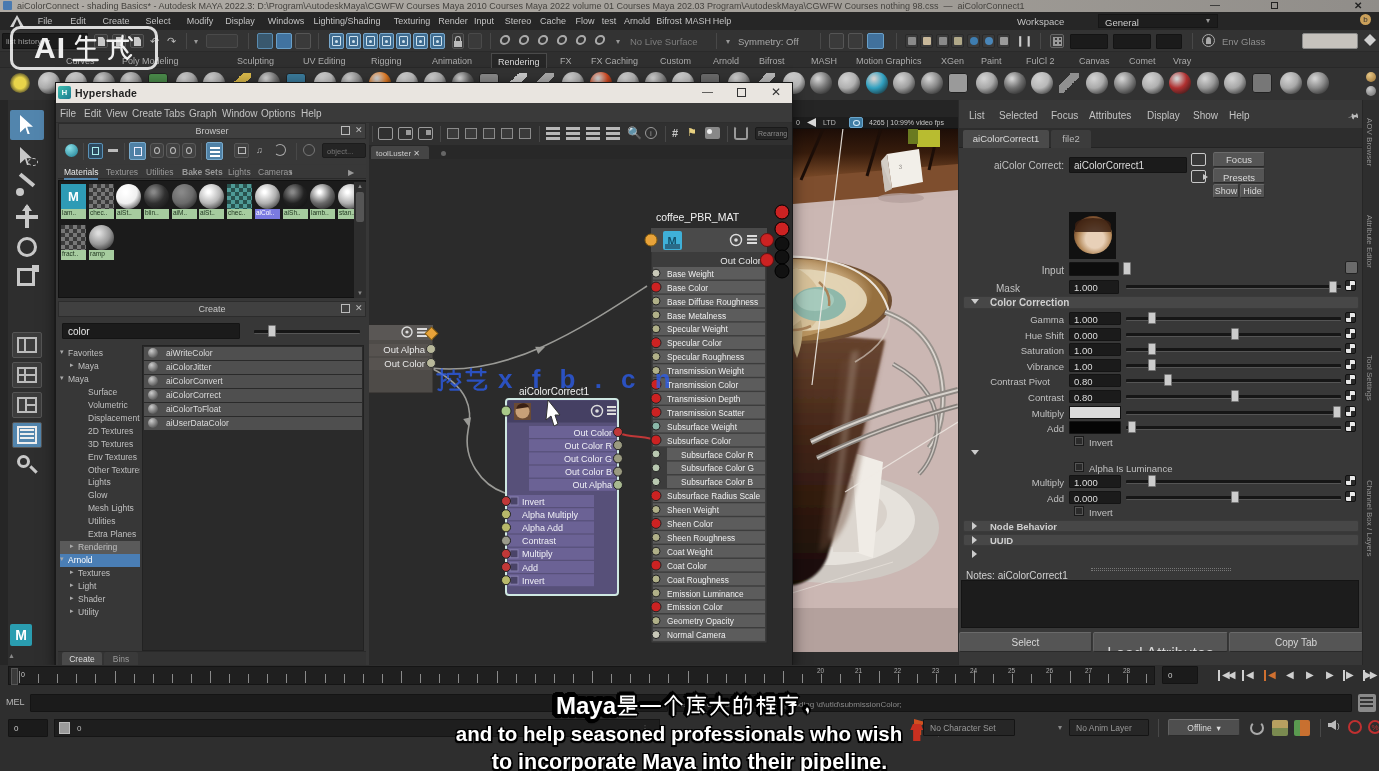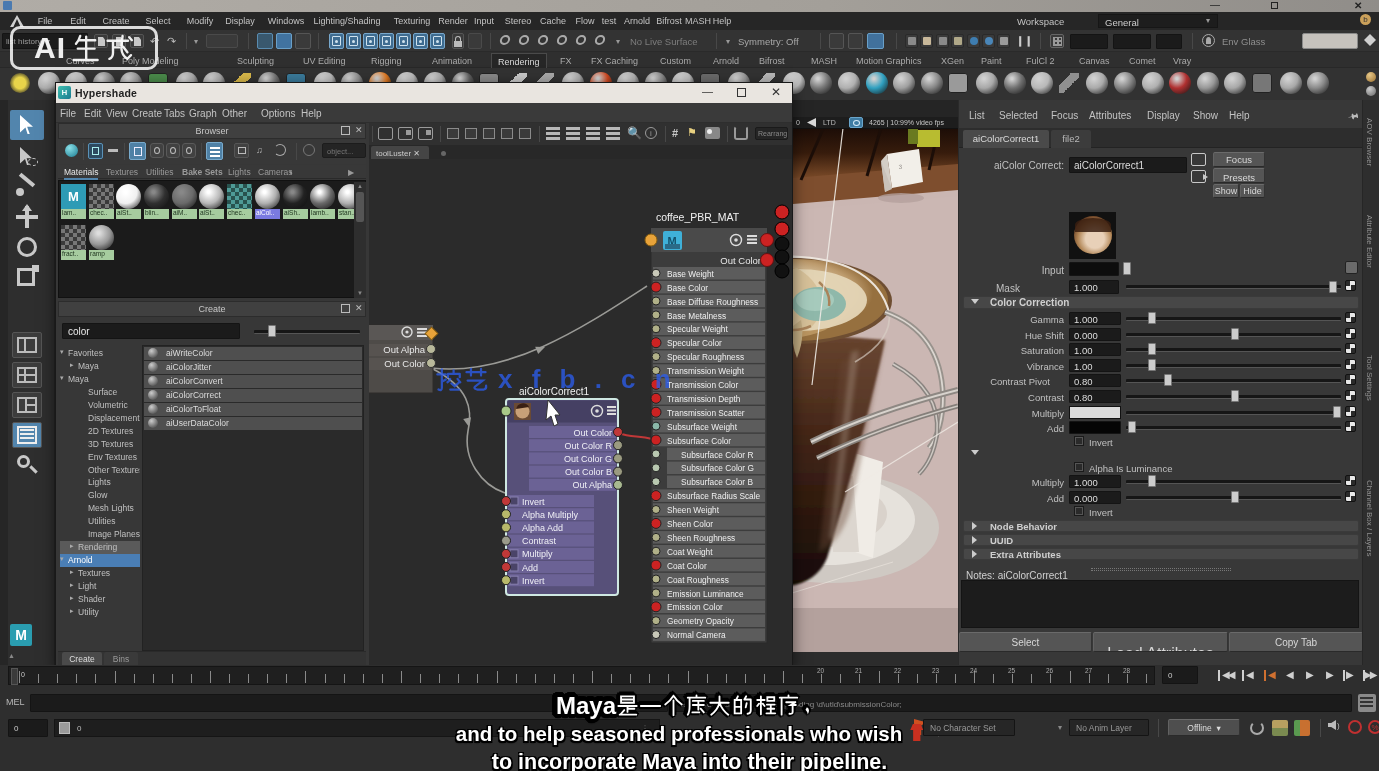--- a/index.html
+++ b/index.html
@@ -10,20 +10,21 @@
 .chk{position:absolute;width:10px;height:10px;background:#2a2a2a;border:1px solid #1a1a1a;box-shadow:inset 0 0 0 1px #555;}
 .sld{position:absolute;height:4px;background:#161616;border-bottom:1px solid #555;border-radius:1px;}
 .hndl{position:absolute;width:8px;height:12px;background:#ccc;border:1px solid #777;border-radius:1px;}
 .map{position:absolute;width:11px;height:11px;background:conic-gradient(#e8e8e8 0 25%,#2a2a2a 0 50%,#e8e8e8 0 75%,#2a2a2a 0);border:1px solid #111;border-radius:2px;}
 .dot{position:absolute;border-radius:50%;}
 .ic{position:absolute;border-radius:2px;}
 .hdr{position:absolute;background:#474747;color:#cfcfcf;border-radius:2px;border:1px solid #3a3a3a;}
 </style></head><body>
 <div class="abs" style="left:0;top:0;width:1379px;height:12px;background:linear-gradient(90deg,#b0aca6,#a39f99 60%,#908d89);color:#45433f;font-size:9px;overflow:hidden">
 <span class="abs" style="left:3px;top:1px;width:9px;height:9px;background:#4a7ab0;border-radius:1px"></span>
+<span class="abs" style="left:17px;top:1px;white-space:nowrap">aiColorConnect - shading Basics* - Autodesk MAYA 2022.3: D:\Program\AutodeskMaya\CGWFW Courses Maya 2010 Courses Maya 2022 volume 01 Courses Maya 202.03 Program\AutodeskMaya\CGWFW Courses nothing 98.css &nbsp;—&nbsp; aiColorConnect1</span>
 <span class="abs" style="left:1210px;top:-1px;color:#222;font-size:10px">—</span>
 <span class="abs" style="left:1271px;top:2px;width:7px;height:7px;border:1.2px solid #222"></span>
 <span class="abs" style="left:1354px;top:0px;color:#222;font-size:10px;font-weight:bold">✕</span>
 </div>
 <div class="abs" style="left:0;top:12px;width:1379px;height:18px;background:#262626;">
     <span class="abs" style="left:10px;top:3px;width:14px;height:12px;background:#cfcfcf;clip-path:polygon(50% 0,100% 100%,76% 100%,50% 34%,24% 100%,0 100%)"></span>
     <span class="txt abs" style="left:45px;top:4px;font-size:9px;transform:translateX(-50%)">File</span>
     <span class="txt abs" style="left:78px;top:4px;font-size:9px;transform:translateX(-50%)">Edit</span>
     <span class="txt abs" style="left:116px;top:4px;font-size:9px;transform:translateX(-50%)">Create</span>
     <span class="txt abs" style="left:158px;top:4px;font-size:9px;transform:translateX(-50%)">Select</span>
@@ -462,21 +463,20 @@
     <div class="fld" style="left:110px;top:391px;width:52px;height:13px;font-size:9.5px;color:#ddd;padding:1px 4px">0.000</div>
     <span class="sld" style="left:167px;top:396px;width:215px"></span>
     <span class="hndl" style="left:272px;top:391px"></span>
     <span class="map" style="left:386px;top:391px"></span>
     <span class="chk" style="left:115px;top:406px"></span>
     <span class="abs" style="left:130px;top:407px;color:#c0c0c0;font-size:9.5px">Invert</span>
     <div class="hdr" style="left:4px;top:420px;width:396px;height:12px;font-size:9.5px;font-weight:bold;padding:0px 0 0 26px">Node Behavior</div>
     <span class="abs" style="left:13px;top:422px;width:0;height:0;border-left:5px solid #ccc;border-top:4px solid transparent;border-bottom:4px solid transparent"></span>
     <div class="hdr" style="left:4px;top:434px;width:396px;height:12px;font-size:9.5px;font-weight:bold;padding:0px 0 0 26px">UUID</div>
     <span class="abs" style="left:13px;top:436px;width:0;height:0;border-left:5px solid #ccc;border-top:4px solid transparent;border-bottom:4px solid transparent"></span>
-    <div class="hdr" style="left:4px;top:448px;width:396px;height:12px;font-size:9.5px;font-weight:bold;padding:0px 0 0 26px">Extra Attributes</div>
     <span class="abs" style="left:13px;top:450px;width:0;height:0;border-left:5px solid #ccc;border-top:4px solid transparent;border-bottom:4px solid transparent"></span>
     <span class="abs" style="left:7px;top:470px;color:#cfcfcf;font-size:10px">Notes: aiColorCorrect1</span>
     <span class="abs" style="left:132px;top:468px;width:140px;height:3px;border-top:1px dotted #777;border-bottom:1px dotted #777"></span>
     <div class="abs" style="left:2px;top:480px;width:398px;height:48px;background:#1c1c1c;border:1px solid #141414"></div>
     <div class="btn" style="left:0px;top:532px;width:133px;height:20px;font-size:10px;padding-top:4px">Select</div>
     <div class="btn" style="left:134px;top:532px;width:135px;height:20px;font-size:16px;padding-top:12px">Load Attributes</div>
     <div class="btn" style="left:270px;top:532px;width:134px;height:20px;font-size:10px;padding-top:4px">Copy Tab</div>
   </div>
 <div class="abs" style="left:1362px;top:100px;width:17px;height:565px;background:#2e2e2e;border-left:1px solid #262626">
     <span class="abs" style="left:2px;top:18px;color:#909090;font-size:8px;writing-mode:vertical-rl;white-space:nowrap">AOV Browser</span>
@@ -494,21 +494,21 @@
 <span class="abs" style="left:681px;top:5px;width:9px;height:9px;border:1.3px solid #333"></span>
 <span class="abs" style="left:715px;top:2px;color:#333;font-size:12px">✕</span>
 </div>
     <div class="abs" style="left:0;top:20px;width:736px;height:20px;background:#3a3a3a;border-bottom:1px solid #2e2e2e"></div>
     <span class="abs txt" style="left:4px;top:25px;font-size:10px">File</span>
     <span class="abs txt" style="left:28px;top:25px;font-size:10px">Edit</span>
     <span class="abs txt" style="left:50px;top:25px;font-size:10px">View</span>
     <span class="abs txt" style="left:76px;top:25px;font-size:10px">Create</span>
     <span class="abs txt" style="left:108px;top:25px;font-size:10px">Tabs</span>
     <span class="abs txt" style="left:133px;top:25px;font-size:10px">Graph</span>
-    <span class="abs txt" style="left:166px;top:25px;font-size:10px">Other</span>
+    <span class="abs txt" style="left:166px;top:25px;font-size:10px">Window</span>
     <span class="abs txt" style="left:205px;top:25px;font-size:10px">Options</span>
     <span class="abs txt" style="left:245px;top:25px;font-size:10px">Help</span>
     <div class="abs" style="left:2px;top:40px;width:308px;height:544px;background:#373737">
       <div class="abs" style="left:0;top:0;width:308px;height:16px;background:#404040;border:1px solid #2c2c2c;color:#c8c8c8;font-size:9px;text-align:center;padding-top:2px">Browser</div>
       <span class="abs" style="left:283px;top:3px;width:9px;height:9px;border:1.2px solid #bbb"></span>
       <span class="abs" style="left:297px;top:2px;color:#bbb;font-size:9px">✕</span>
       <div class="abs" style="left:0;top:17px;width:308px;height:24px;background:#383838">
         <span class="abs" style="left:7px;top:4px;width:13px;height:13px;border-radius:50%;background:radial-gradient(circle at 35% 30%,#8ae0e8,#1a7a90)"></span>
         <span class="sep" style="left:25px;top:3px;height:17px"></span>
         <span class="ic" style="left:30px;top:3px;width:15px;height:16px;background:#2d4a60;border:1px solid #5a92b8">
@@ -666,21 +666,21 @@
       <div class="abs" style="left:2px;top:379px;width:80px;height:12.6px;color:#c0c0c0;font-size:8.5px;white-space:nowrap;overflow:hidden">
         <span style="position:absolute;left:20px;top:1px;font-size:7px;color:#aaa"></span>
         <span style="position:absolute;left:28px;top:1px">Mesh Lights</span>
       </div>
       <div class="abs" style="left:2px;top:392px;width:80px;height:12.6px;color:#c0c0c0;font-size:8.5px;white-space:nowrap;overflow:hidden">
         <span style="position:absolute;left:20px;top:1px;font-size:7px;color:#aaa"></span>
         <span style="position:absolute;left:28px;top:1px">Utilities</span>
       </div>
       <div class="abs" style="left:2px;top:405px;width:80px;height:12.6px;color:#c0c0c0;font-size:8.5px;white-space:nowrap;overflow:hidden">
         <span style="position:absolute;left:20px;top:1px;font-size:7px;color:#aaa"></span>
-        <span style="position:absolute;left:28px;top:1px">Image Planes</span>
+        <span style="position:absolute;left:28px;top:1px">Extra Planes</span>
       </div>
       <div class="abs" style="left:2px;top:418px;width:80px;height:12.6px;background:#5a5a5a;color:#c0c0c0;font-size:8.5px;white-space:nowrap;overflow:hidden">
         <span style="position:absolute;left:10px;top:1px;font-size:7px;color:#aaa">▸</span>
         <span style="position:absolute;left:18px;top:1px">Rendering</span>
       </div>
       <div class="abs" style="left:2px;top:431px;width:80px;height:12.6px;background:#4a7eb5;color:#fff;font-size:8.5px;white-space:nowrap;overflow:hidden">
         <span style="position:absolute;left:0px;top:1px;font-size:7px;color:#aaa">▾</span>
         <span style="position:absolute;left:8px;top:1px">Arnold</span>
       </div>
       <div class="abs" style="left:2px;top:444px;width:80px;height:12.6px;color:#c0c0c0;font-size:8.5px;white-space:nowrap;overflow:hidden">

